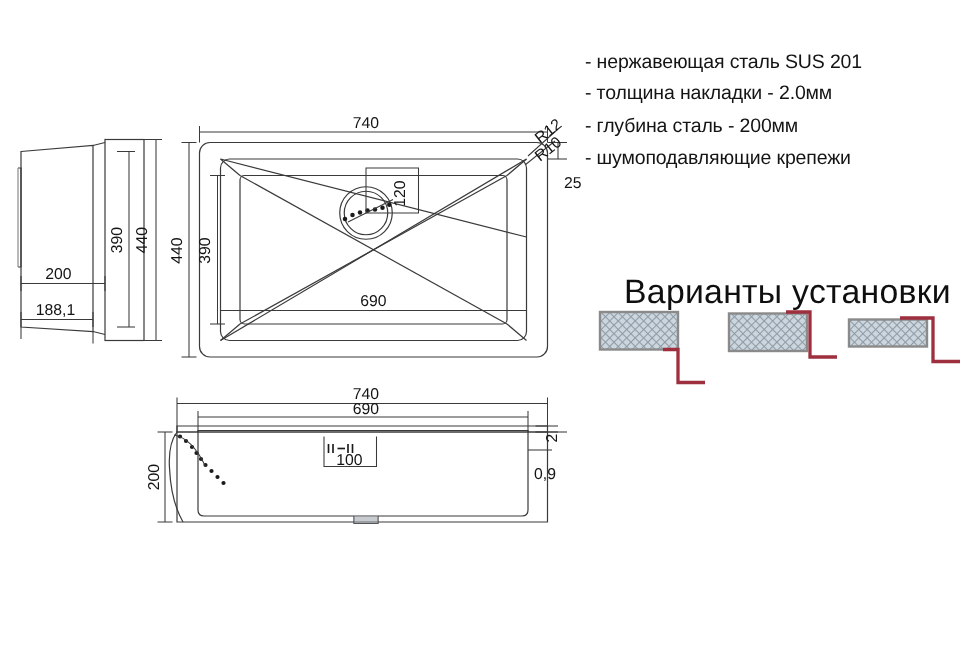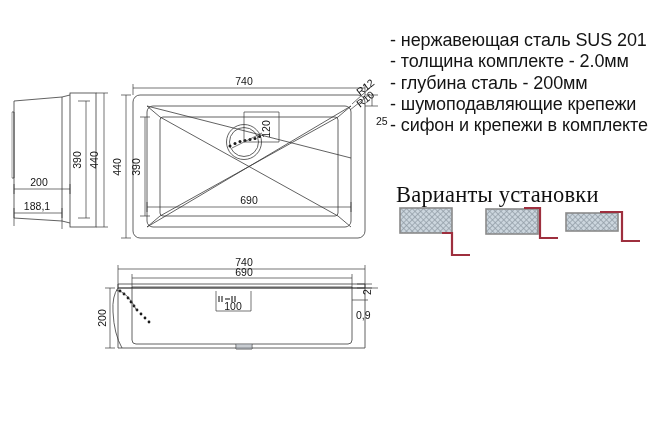--- a/index.html
+++ b/index.html
@@ -24,32 +24,32 @@
   }
   
   .spec-list {
     position: absolute;
     left: 390px;
     top: 30px;
     width: 258px;
   }
   .spec-line {
     font-family: "Liberation Sans", sans-serif;
-    font-size: 18px;
+    font-size: 13px;
     line-height: 21.3px;
     color: #141414;
     white-space: nowrap;
     letter-spacing: -0.1px;
   }
   
   .variants-title {
     position: absolute;
-    left: 396px;
+    left: 416px;
     top: 182px;
-    font-family: Liberation Serif, serif;
+    font-family: Liberation Sans, sans-serif;
     font-size: 22.5px;
     color: #0f0f0f;
     white-space: nowrap;
     letter-spacing: 0.2px;
   }
   .variants-row {
     position: absolute;
     left: 390px;
     top: 205px;
     width: 258px;
@@ -255,24 +255,23 @@
       <text x="106" y="318" text-anchor="middle" transform="rotate(-90 106,318)">200</text>
       <text x="233" y="310" text-anchor="middle">100</text>
       <text x="371" y="292" text-anchor="middle" transform="rotate(-90 371,292)">2</text>
       <text x="356" y="319" text-anchor="start">0,9</text>
 
     </g>
   </svg>
 
   <div class="spec-list">
     <div class="spec-line">- нержавеющая сталь SUS 201</div>
-    <div class="spec-line">- толщина комплекте - 2.0мм</div>
+    <div class="spec-line">- толщина накладки - 2.0мм</div>
     <div class="spec-line">- глубина сталь - 200мм</div>
     <div class="spec-line">- шумоподавляющие крепежи</div>
-    <div class="spec-line">- сифон и крепежи в комплекте</div>
   </div>
 
   <div class="variants-title">Варианты установки</div>
 
   <div class="variants-row">
 
     <div class="variant" style="left:8px;">
       <svg width="86" height="60" viewBox="0 0 86 60">
         <rect x="2" y="3" width="52" height="25" fill="url(#hatchPat)" stroke="#8a8a8a" stroke-width="1.6"></rect>
         <path d="M44,28 L54,28 L54,50 L72,50" fill="none" stroke="#9e2f3e" stroke-width="2.2"></path>

